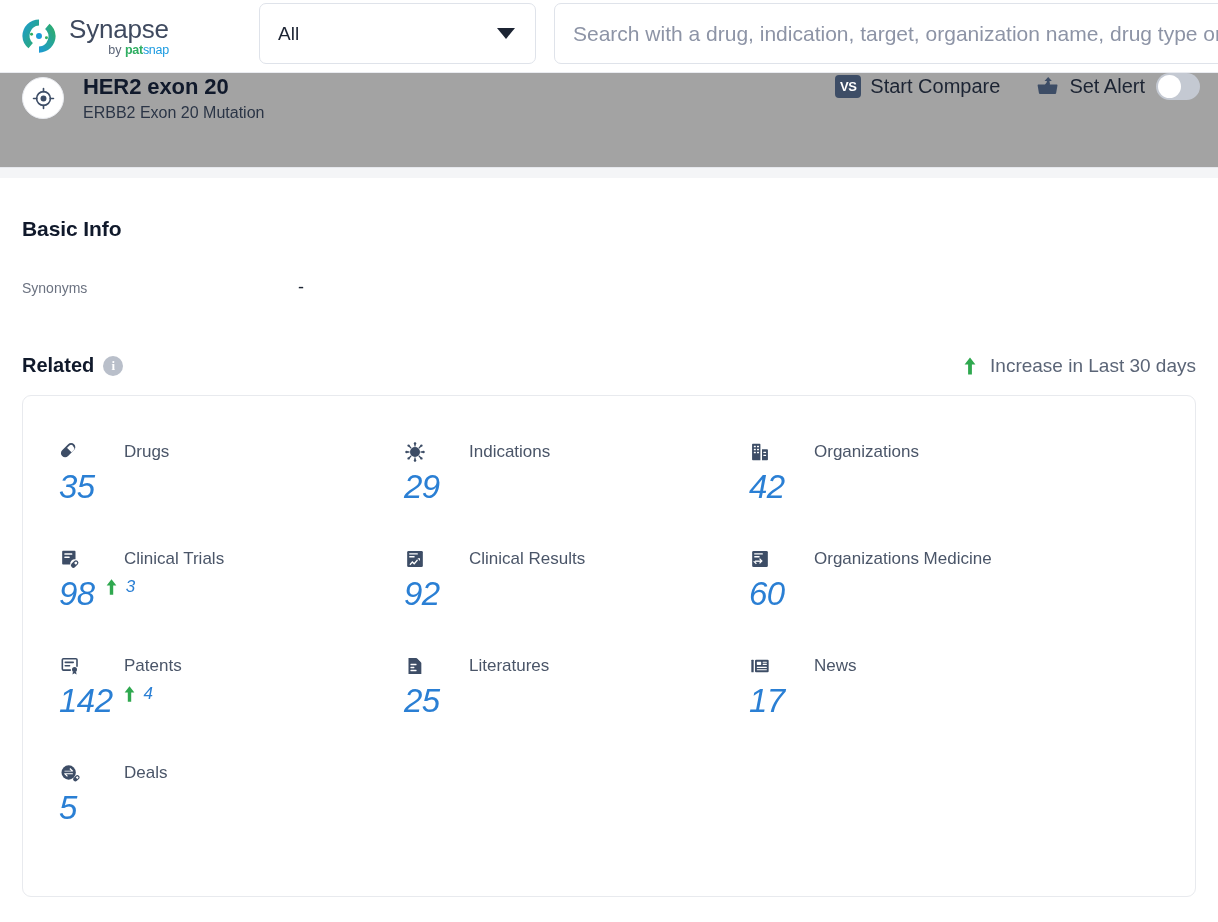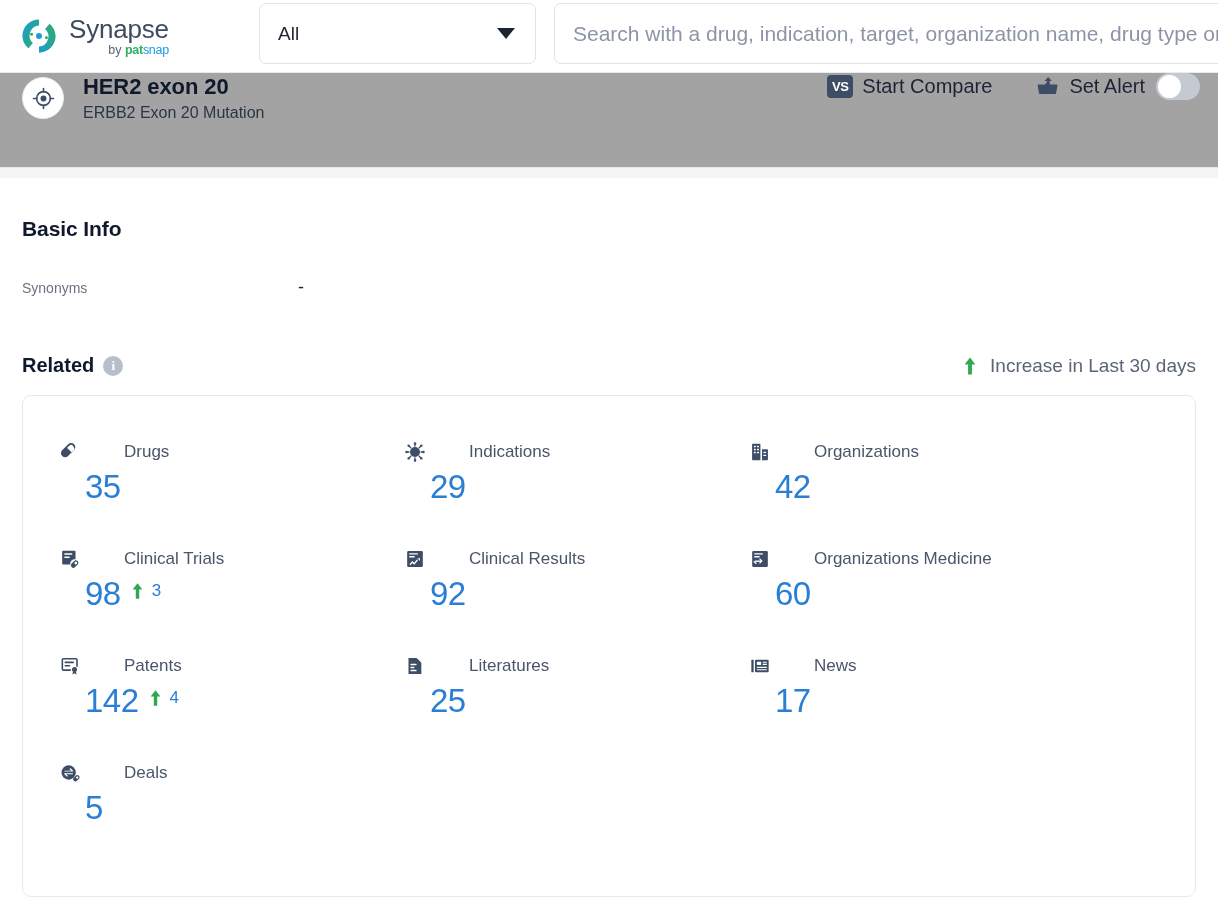--- a/index.html
+++ b/index.html
@@ -129,21 +129,21 @@
     font-size: 16px;
     color: #2b3546;
     line-height: 1.3;
     margin-top: 2px;
   }
   .entity-actions {
     position: absolute;
     right: 18px;
     display: flex;
     align-items: center;
-    gap: 8px;
+    gap: 0px;
   }
   .action {
     display: flex;
     align-items: center;
     cursor: pointer;
     margin-left: 36px;
   }
   .action-label {
     font-size: 20px;
     color: #1c2433;
@@ -266,23 +266,23 @@
     display: flex; align-items: center; justify-content: center;
   }
   .stat-label {
     font-size: 17px;
     color: #4a5568;
     margin-left: 11px;
     white-space: nowrap;
   }
   .stat-value-row {
     display: flex;
-    align-items: flex-end;
+    align-items: flex-start;
     margin-top: 6px;
-    margin-left: 26px;
+    font-style: italic;
   }
   .stat-value {
     font-size: 33px;
     color: #2a7fd4;
     font-weight: 400;
     letter-spacing: -0.5px;
     line-height: 1;
   }
   .delta {
     display: flex;

